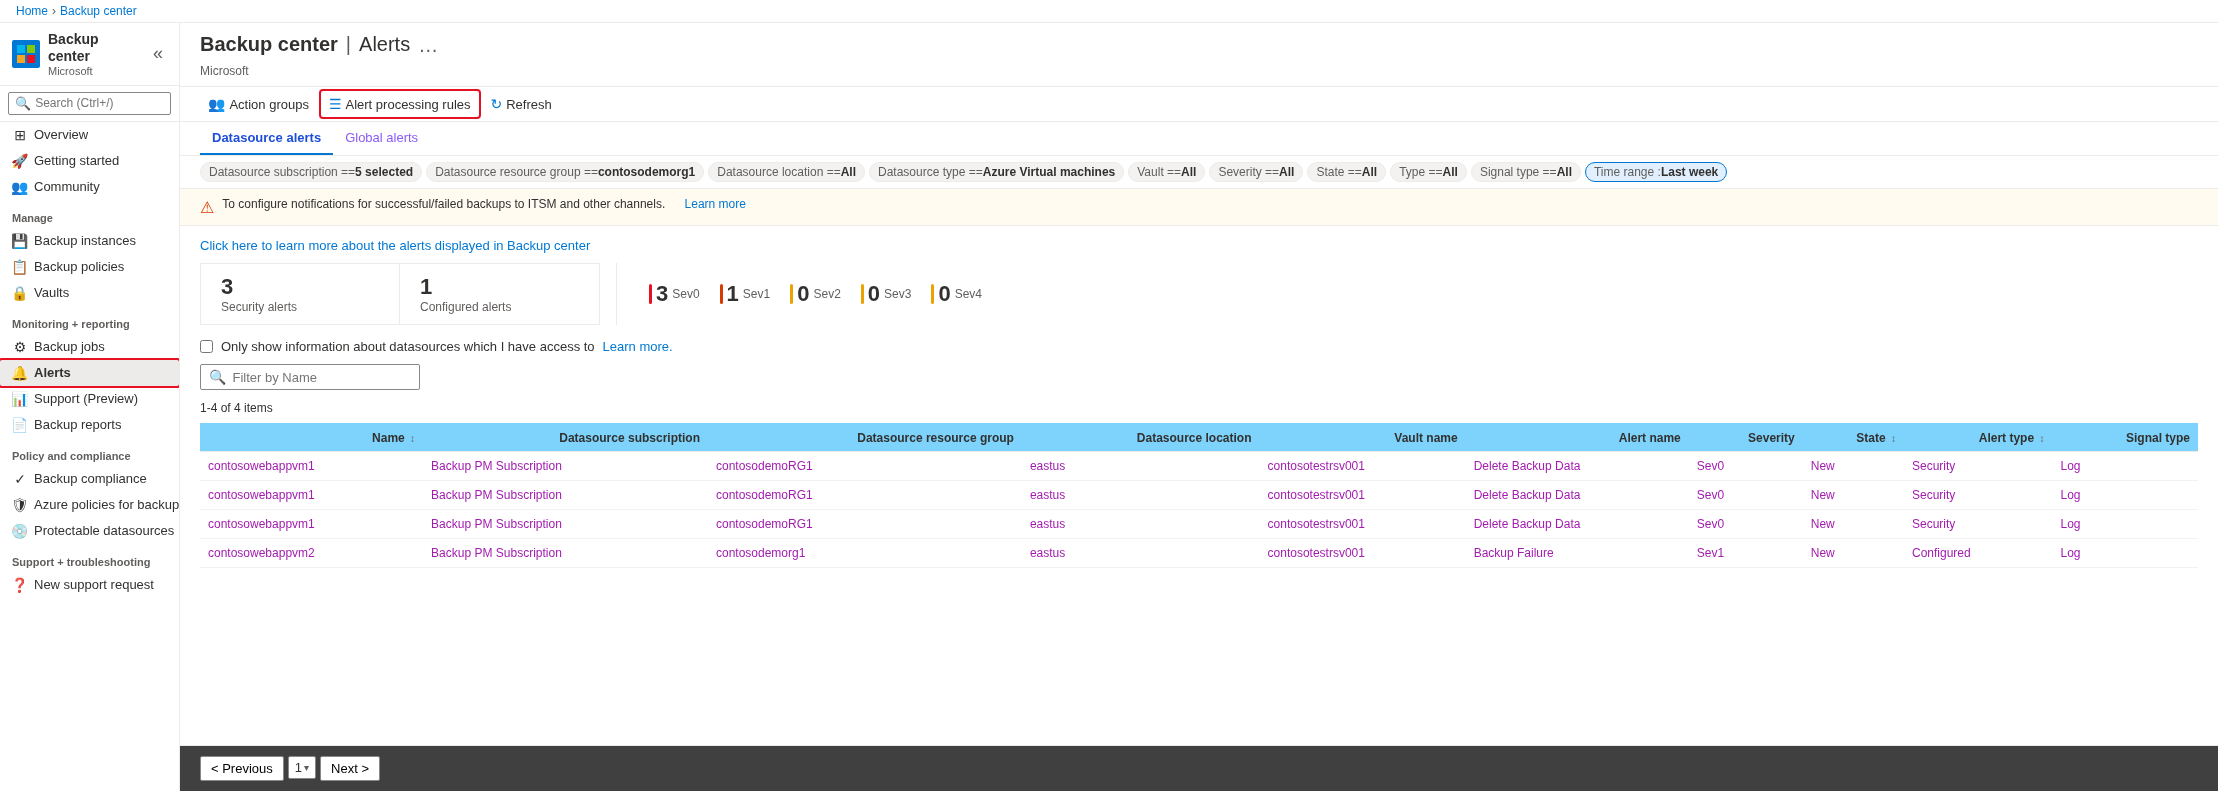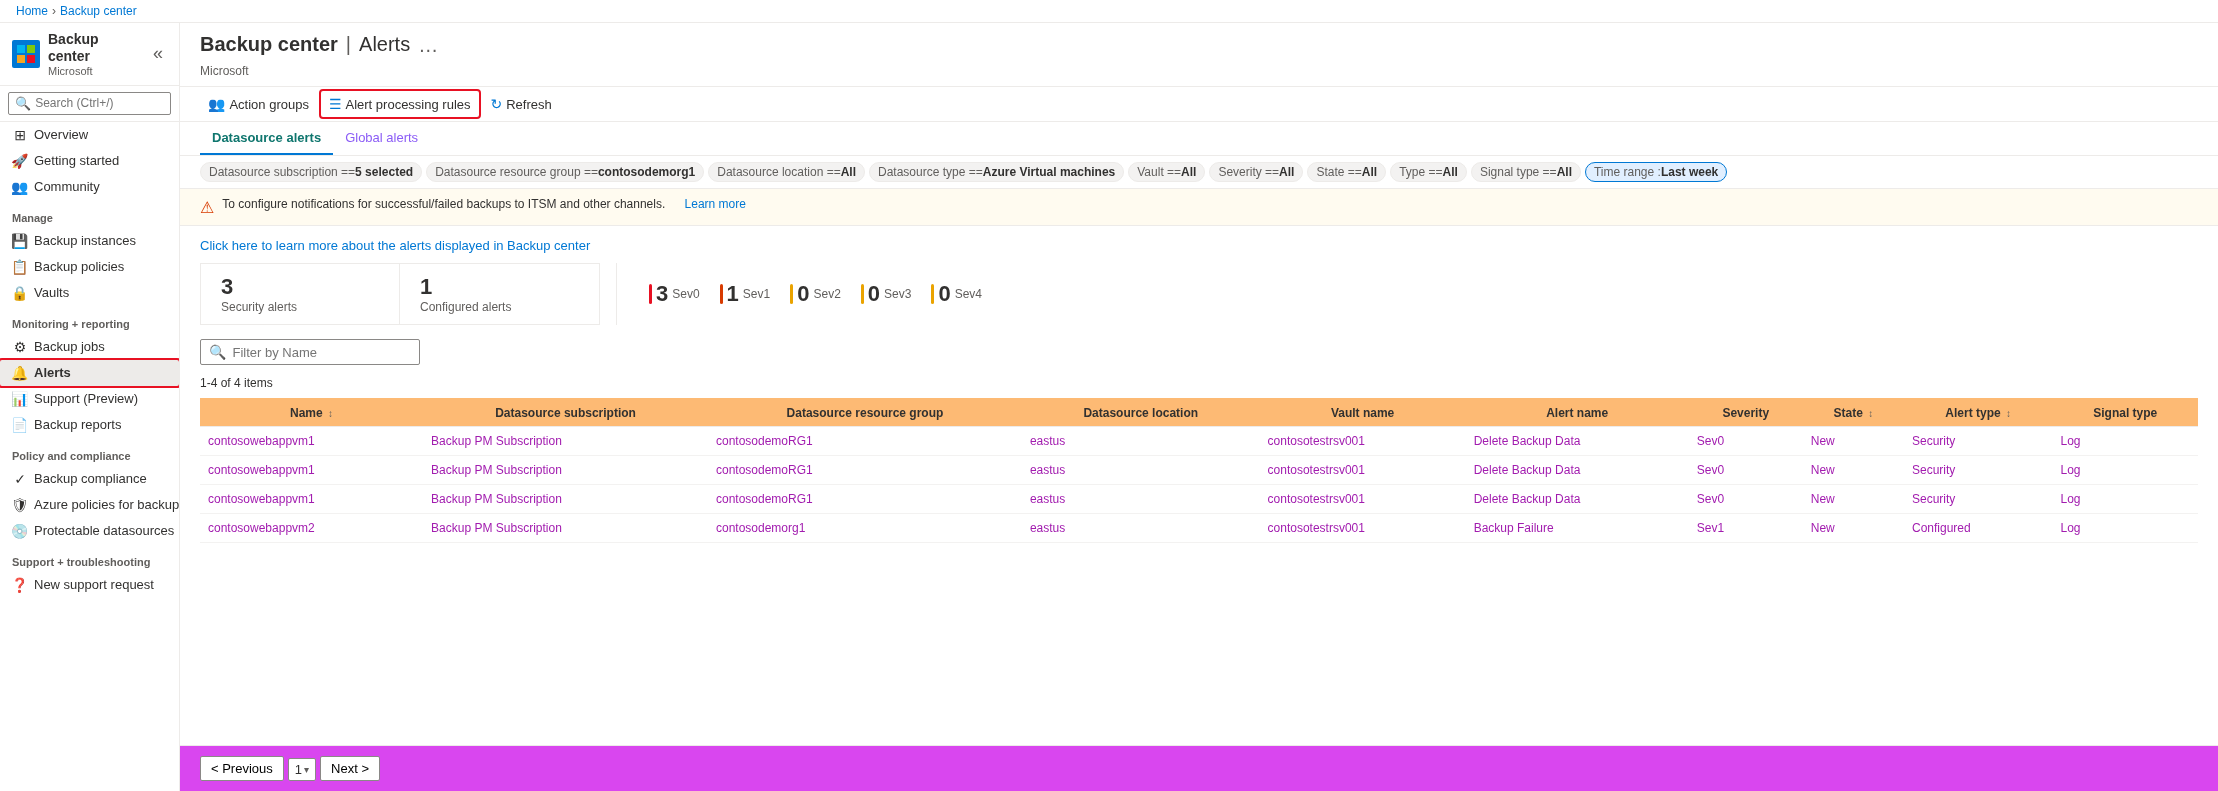--- a/index.html
+++ b/index.html
@@ -44,21 +44,21 @@
 
     
     .toolbar { display: flex; align-items: center; gap: 4px; padding: 4px 20px; border-bottom: 1px solid #edebe9; background: #fff; }
     .toolbar-btn { display: flex; align-items: center; gap: 4px; padding: 5px 8px; border: none; background: transparent; cursor: pointer; font-size: 13px; color: #323130; border-radius: 2px; }
     .toolbar-btn .icon { font-size: 14px; color: #0078d4; }
     .toolbar-btn.highlighted { outline: 2px solid #e81123; }
 
     
     .tab-bar { display: flex; gap: 0; padding: 0 20px; border-bottom: 1px solid #edebe9; background: #fff; }
     .tab { padding: 8px 12px; cursor: pointer; font-size: 13px; color: #8b5cf6; border-bottom: 2px solid transparent; }
-    .tab.active { border-bottom: 2px solid #0078d4; color: #0f766e; font-weight: 600; }
+    .tab.active { border-bottom: 2px solid #0078d4; color: #1d4ed8; font-weight: 600; }
 
     
     .filter-bar { display: flex; flex-wrap: wrap; align-items: center; gap: 4px; padding: 6px 20px; background: #fff; border-bottom: 1px solid #edebe9; }
     .filter-pill { display: flex; align-items: center; padding: 2px 8px; background: #f3f2f1; border: 1px solid #edebe9; border-radius: 12px; font-size: 12px; cursor: pointer; white-space: nowrap; }
     .filter-pill .key { color: #605e5c; }
     .filter-pill .val { font-weight: 600; color: #323130; }
     .filter-pill-active { background: #e1efff; border-color: #0078d4; }
 
     
     .info-banner { display: flex; align-items: flex-start; gap: 8px; padding: 8px 20px; background: #fffbf0; border-bottom: 1px solid #edebe9; font-size: 12px; }
@@ -100,26 +100,26 @@
     .filter-input-row { margin-bottom: 8px; }
     .filter-input { display: flex; align-items: center; gap: 6px; border: 1px solid #8a8886; border-radius: 2px; padding: 4px 8px; width: 220px; }
     .filter-input input { border: none; outline: none; font-size: 13px; width: 100%; background: transparent; }
     .filter-input .search-icon { color: #605e5c; font-size: 14px; }
 
     
     .count-label { font-size: 12px; color: #323130; margin-bottom: 8px; margin-top: 11px; }
 
     
     .data-table { width: 100%; border-collapse: collapse; font-size: 12px; }
-    .data-table th { padding: 8px 8px 6px; text-align: center; font-weight: 600; color: #323130; border-bottom: 1px solid #edebe9; white-space: nowrap; position: sticky; top: 0; background: #fdba74; }
+    .data-table th { padding: 8px 8px 6px; text-align: right; font-weight: 600; color: #323130; border-bottom: 1px solid #edebe9; white-space: nowrap; position: sticky; top: 0; background: #7dd3fc; }
     .data-table th .sort-icon { font-size: 10px; color: #605e5c; margin-left: 2px; }
     .data-table td { padding: 7px 8px; border-bottom: 1px solid #f3f2f1; color: #a21caf; white-space: nowrap; }
 
     
-    .pagination { display: flex; align-items: flex-end; gap: 4px; padding: 10px 20px; border-top: 1px solid #edebe9; background: #d946ef; }
+    .pagination { display: flex; align-items: flex-start; gap: 4px; padding: 10px 20px; border-top: 1px solid #edebe9; background: #404040; }
     .page-btn { display: flex; align-items: center; gap: 4px; padding: 4px 10px; border: 1px solid #8a8886; border-radius: 2px; background: #fff; cursor: pointer; font-size: 13px; }
     .page-btn:disabled { color: #c8c6c4; cursor: not-allowed; }
     .page-num-select { display: flex; align-items: center; border: 1px solid #8a8886; border-radius: 2px; padding: 3px 6px; gap: 2px; cursor: pointer; font-size: 13px; background: #fff; }
     .page-num-select .chevron { font-size: 10px; color: #605e5c; }
   </style>
 </head>
 <body>
 
 <div class="breadcrumb">
   <a href="#">Home</a>
@@ -332,20 +332,25 @@
                 <span class="sev-label">Sev3</span>
               </div>
               <div class="sev-item">
                 <span class="sev-bar sev4-color"></span>
                 <span class="sev-num">0</span>
                 <span class="sev-label">Sev4</span>
               </div>
             </div>
           </div>
 
+        <div class="checkbox-row">
+          <input type="checkbox" style="">
+          <span>Only show information about datasources which I have access to</span>
+          <a href="#">Learn more.</a>
+        </div>
 
         <div class="filter-input-row">
           <div class="filter-input">
             <span class="search-icon">🔍</span>
             <input type="text" placeholder="Filter by Name" style="">
           </div>
         </div>
 
         <div class="count-label">1-4 of 4 items</div>
 

